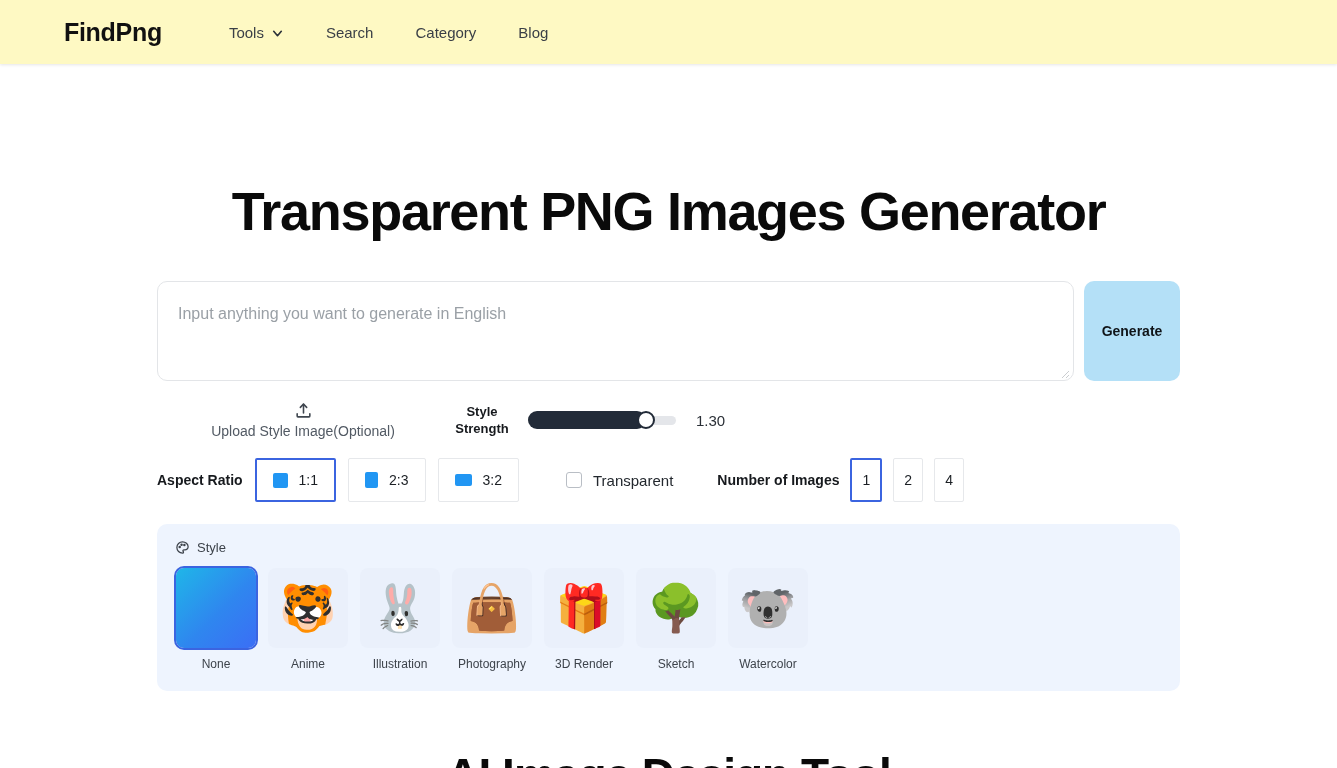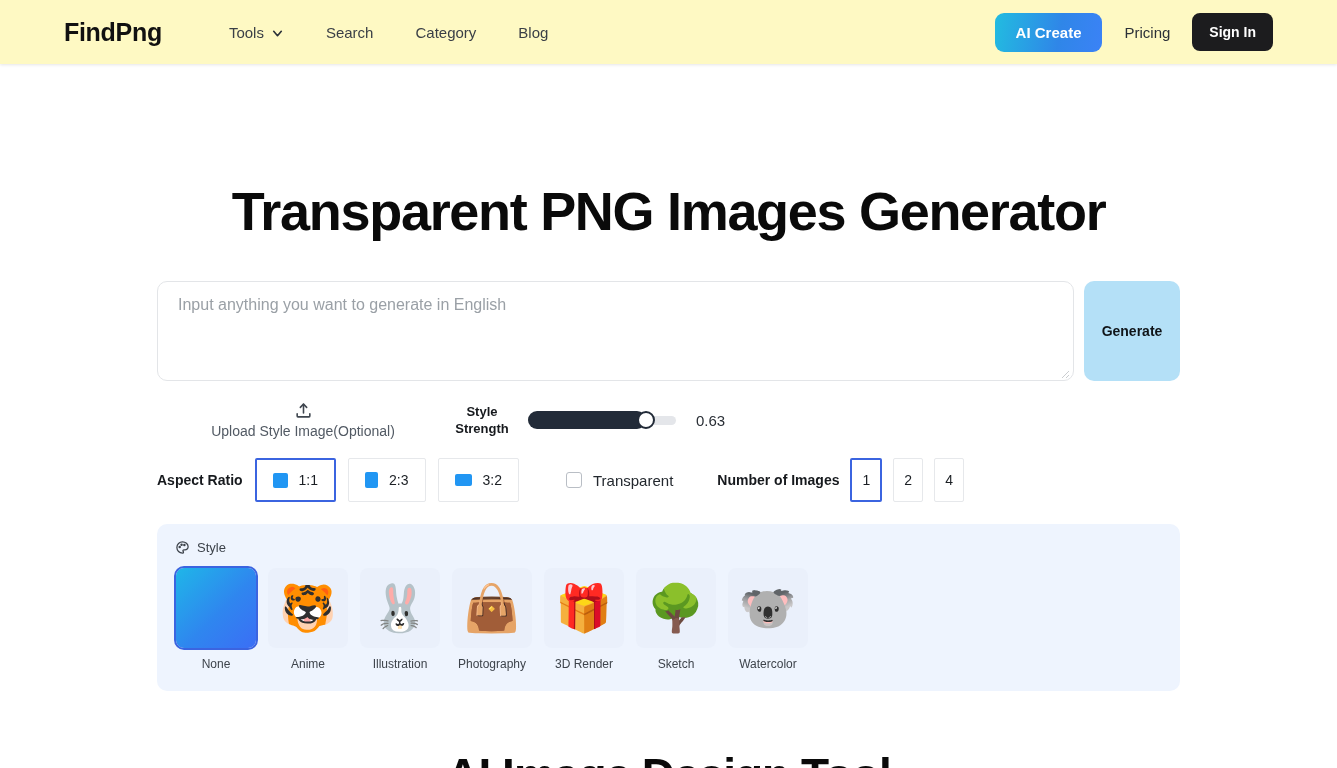--- a/index.html
+++ b/index.html
@@ -121,21 +121,21 @@
     gap: 10px;
     align-items: stretch;
   }
   .prompt-box {
     flex: 1;
     height: 100px;
     border: 1px solid #e3e5e8;
     border-radius: 10px;
     background: #fff;
     position: relative;
-    padding: 14px 20px;
+    padding: 23px 20px;
     cursor: text;
   }
   .prompt-box .ph {
     font-size: 16px;
     color: #9aa0a6;
     user-select: none;
   }
   .resize-grip {
     position: absolute;
     right: 3px; bottom: 3px;
@@ -374,25 +374,20 @@
       <span>Search</span>
     </div>
     <div class="nav-item">
       <span>Category</span>
     </div>
     <div class="nav-item">
       <span>Blog</span>
     </div>
   </div>
 
-  <div class="header-right">
-    <button class="ai-create-btn">AI Create</button>
-    <div class="pricing-link">Pricing</div>
-    <button class="signin-btn">Sign In</button>
-  </div>
 </div>
 
 <div class="main">
 
   <h1 class="hero-title">Transparent PNG Images Generator</h1>
 
   <div class="panel">
 
     <div class="prompt-row">
       <div class="prompt-box">
@@ -419,21 +414,21 @@
         <span class="upload-label">Upload Style Image(Optional)</span>
       </div>
 
       <div class="strength-label">Style Strength</div>
 
       <div class="slider-wrap">
         <div class="slider-track-bg"></div>
         <div class="slider-track-fill"></div>
         <div class="slider-thumb"></div>
       </div>
-      <div class="strength-value">0.63</div>
+      <div class="strength-value">1.30</div>
     </div>
 
     <div class="row3">
       <div class="label-strong">Aspect Ratio</div>
 
       <button class="chip sel">
         <span class="ar-ico ar-11"></span>
         <span>1:1</span>
       </button>
       <button class="chip">

